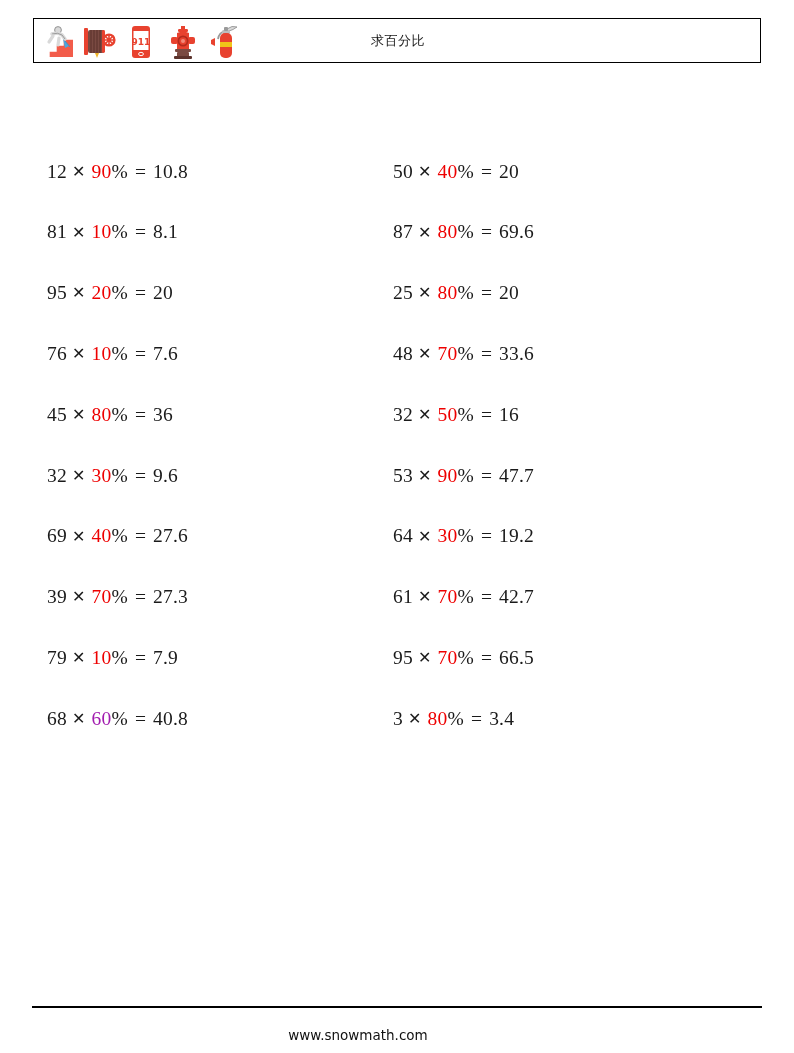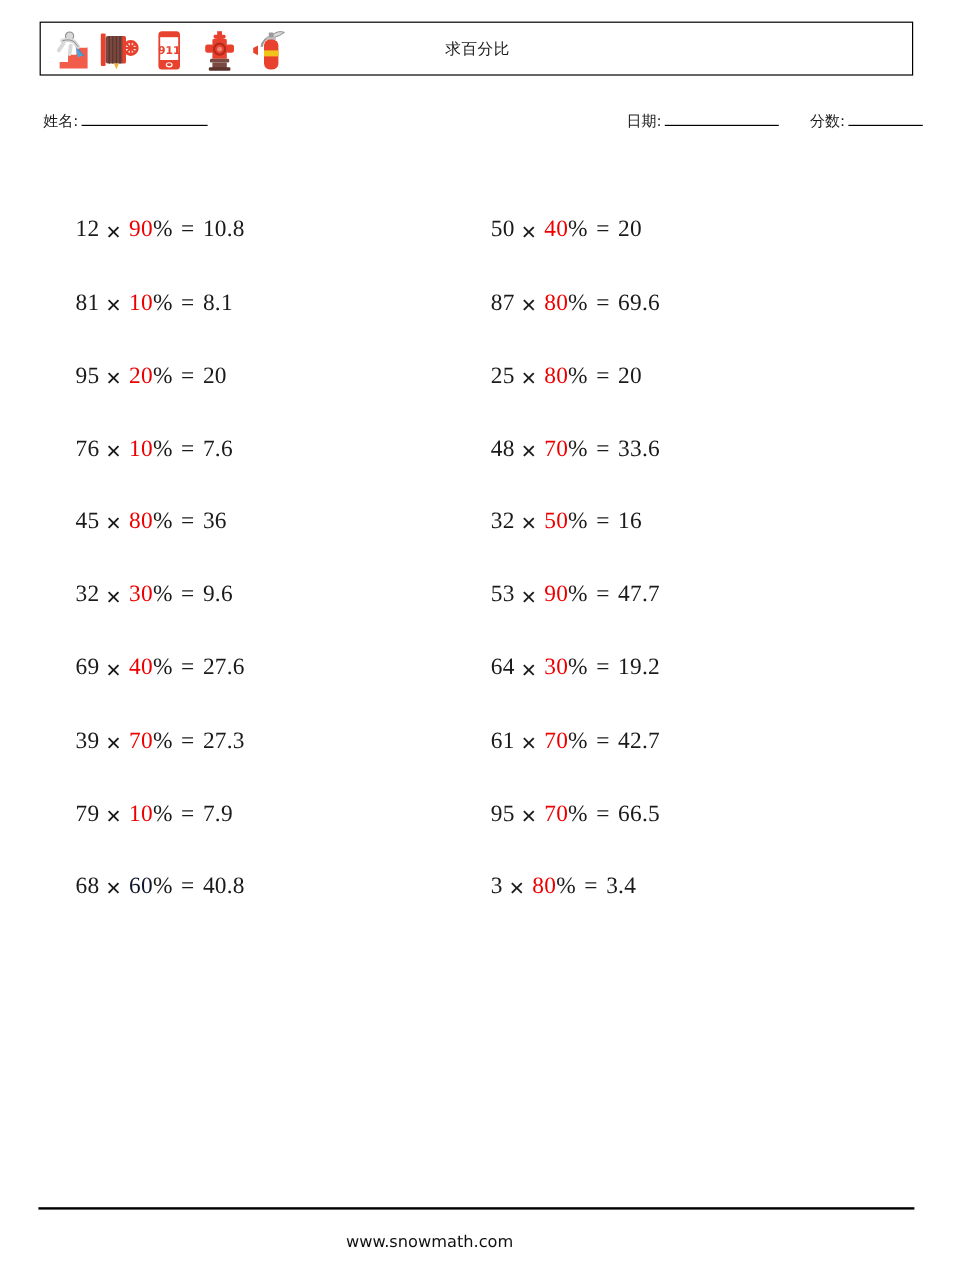--- a/index.html
+++ b/index.html
@@ -105,26 +105,25 @@
   .prob-col {
     position: absolute;
     top: 0;
   }
   .col-left  { left: 47px;  width: 330px; }
   .col-right { left: 393px; width: 330px; }
 
   .prob-row {
     height: 60.8px;
     display: flex;
-    align-items: flex-end;
+    align-items: center;
     font-size: 19.5px;
     line-height: 1;
     white-space: nowrap;
     letter-spacing: 0.2px;
-    margin-left: 16px;
   }
   .prob-row .tok { color: #1a1a1a; }
   .prob-row .pct-val {
     color: #ee0000;
   }
   .prob-row .times {
     font-family: "DejaVu Sans", "Liberation Sans", sans-serif;
     font-size: 16px;
     color: #1a1a1a;
     padding: 0 6px 0 5px;
@@ -228,31 +227,20 @@
           <rect x="15" y="7" width="8" height="4" rx="1.5" fill="#bdbdbd"></rect>
           <rect x="13" y="10" width="12" height="25" rx="5" fill="#e8422f"></rect>
           <rect x="13" y="19" width="12" height="5" fill="#f0c419"></rect>
           <rect x="17" y="4" width="4" height="4" rx="1" fill="#9a9a9a"></rect>
         </svg>
       </span>
 
     </div>
   </div>
 
-  <div class="meta-row">
-    <div class="meta-field meta-name">
-      <span>姓名:</span><span class="blank-line bl-name"></span>
-    </div>
-    <div class="meta-field meta-date">
-      <span>日期:</span><span class="blank-line bl-date"></span>
-    </div>
-    <div class="meta-field meta-score">
-      <span>分数:</span><span class="blank-line bl-score"></span>
-    </div>
-  </div>
 
   <div class="problems">
     <div class="prob-col col-left" id="col-left">
         <div class="prob-row">
           <span class="tok">12</span>
           <span class="times">✕</span>
           <span class="pct-val" style="color: rgb(238, 0, 0);">90</span>
           <span class="pctsign">%</span>
           <span class="eq">=</span>
           <span class="tok">10.8</span>
@@ -317,21 +305,21 @@
           <span class="tok">79</span>
           <span class="times">✕</span>
           <span class="pct-val" style="color: rgb(238, 0, 0);">10</span>
           <span class="pctsign">%</span>
           <span class="eq">=</span>
           <span class="tok">7.9</span>
         </div>
         <div class="prob-row">
           <span class="tok">68</span>
           <span class="times">✕</span>
-          <span class="pct-val" style="color: #0f172a;">60</span>
+          <span class="pct-val" style="color: #a21caf;">60</span>
           <span class="pctsign">%</span>
           <span class="eq">=</span>
           <span class="tok">40.8</span>
         </div>
       </div>
     <div class="prob-col col-right" id="col-right">
         <div class="prob-row">
           <span class="tok">50</span>
           <span class="times">✕</span>
           <span class="pct-val" style="color: rgb(238, 0, 0);">40</span>

